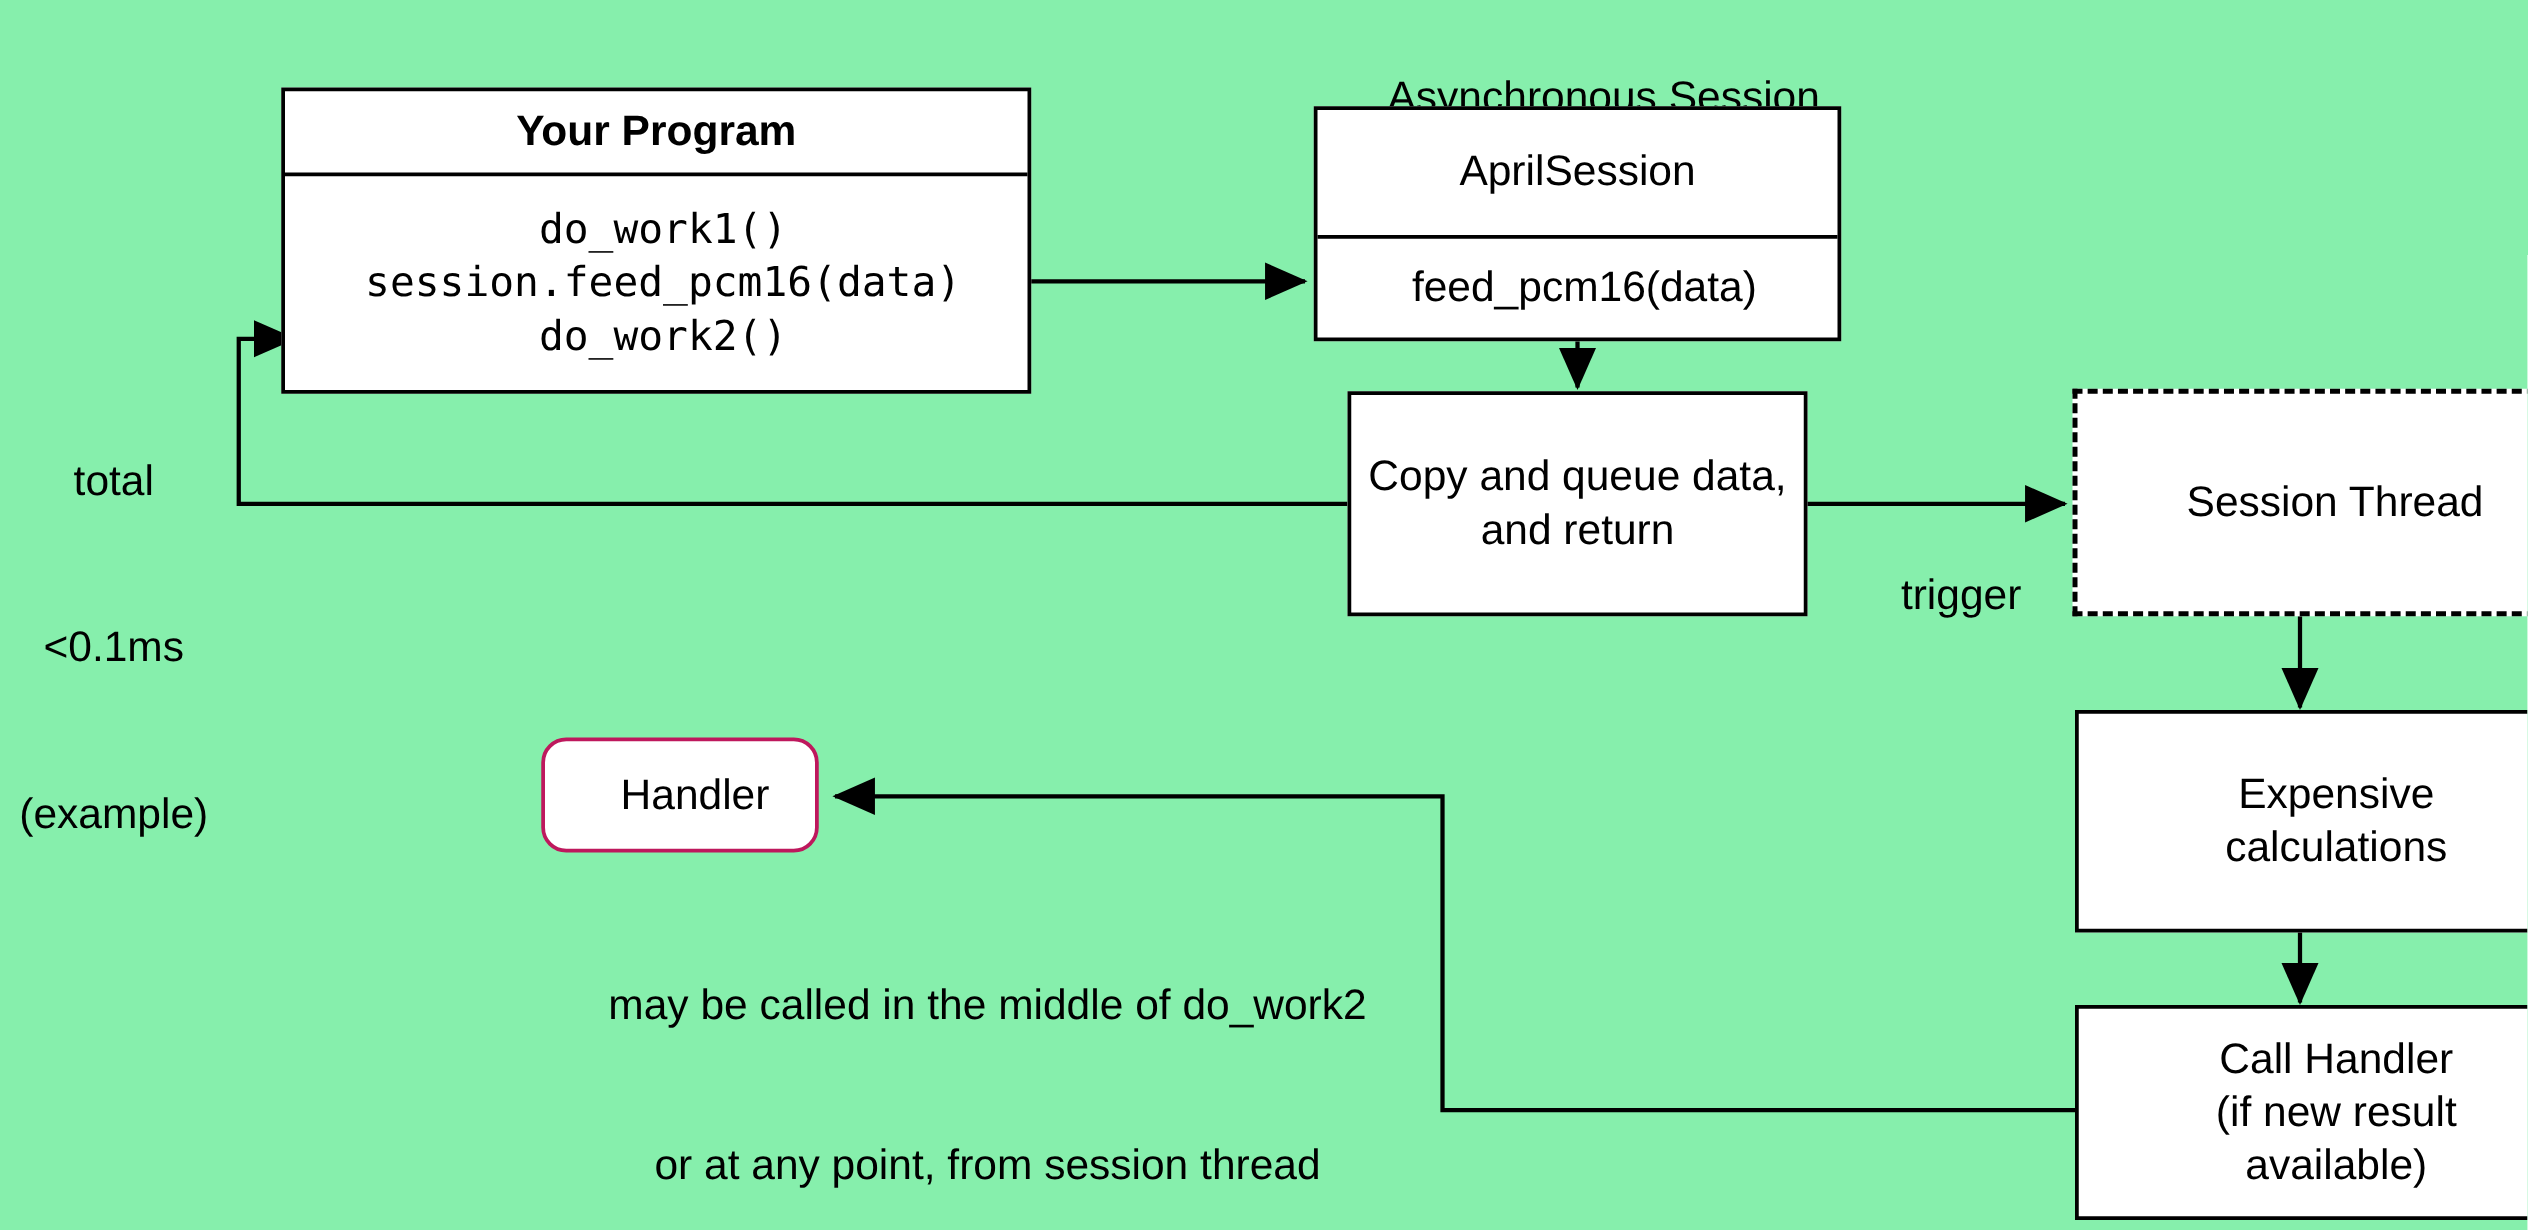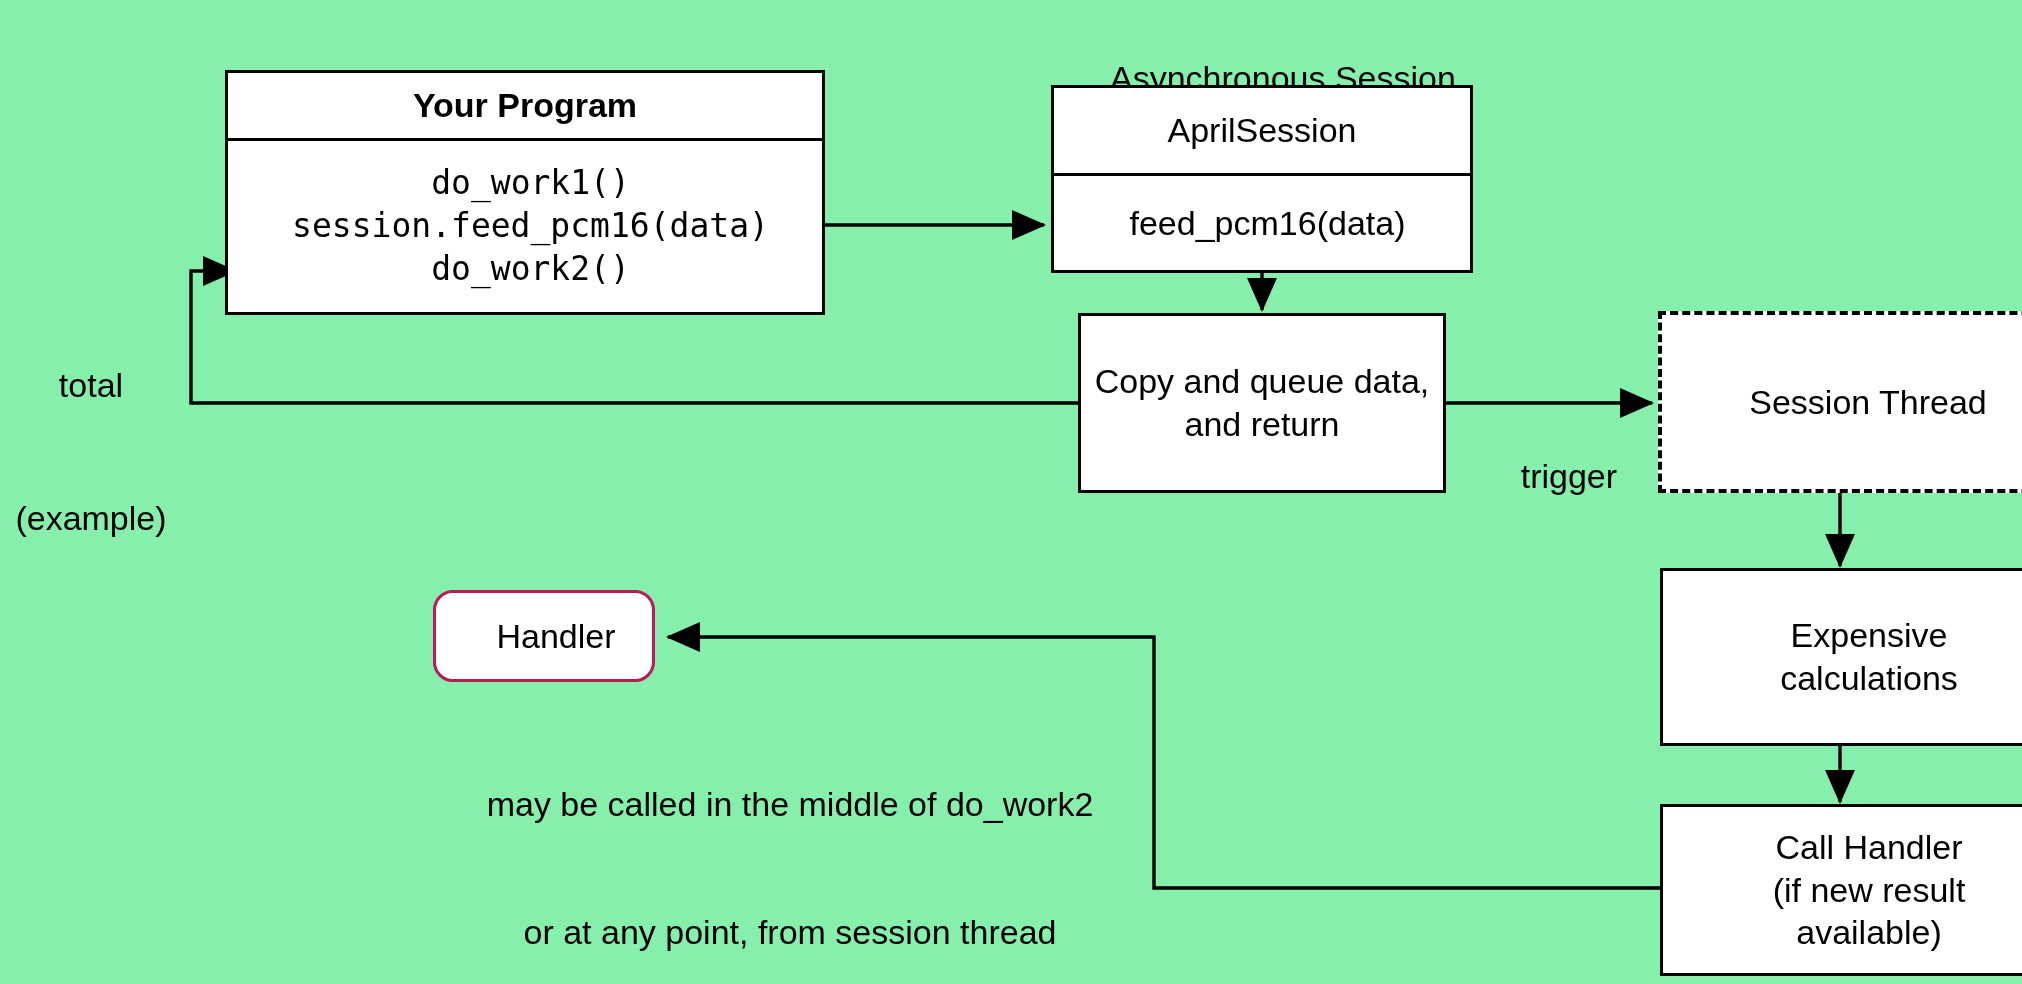--- a/index.html
+++ b/index.html
@@ -136,25 +136,26 @@
     <div class="divider"></div>
     <div class="node-body left">
       <div class="code-list">do_work1()</div>
       <div class="code-list">session.feed_pcm16(data)</div>
       <div class="code-list">do_work2()</div>
     </div>
   </div>
 
   <div class="floating-label lh-tight" style="left:0px; top:275px; width:182px;">
     <div>total</div>
+    <div>&lt;0.1ms</div>
     <div>(example)</div>
   </div>
 
   <div class="node solid" style="left:1051px; top:85px; width:422px; height:188px;">
-    <div class="node-title" style="height:85px;">
+    <div class="node-title" style="height:100px;">
       <span>AprilSession</span>
     </div>
     <div class="divider"></div>
     <div class="node-body left">
       <div class="plain-line" style="padding-left:11px;">feed_pcm16(data)</div>
     </div>
   </div>
 
   <div class="node solid" style="left:1078px; top:313px; width:368px; height:180px;">
     <div class="node-body centered">

